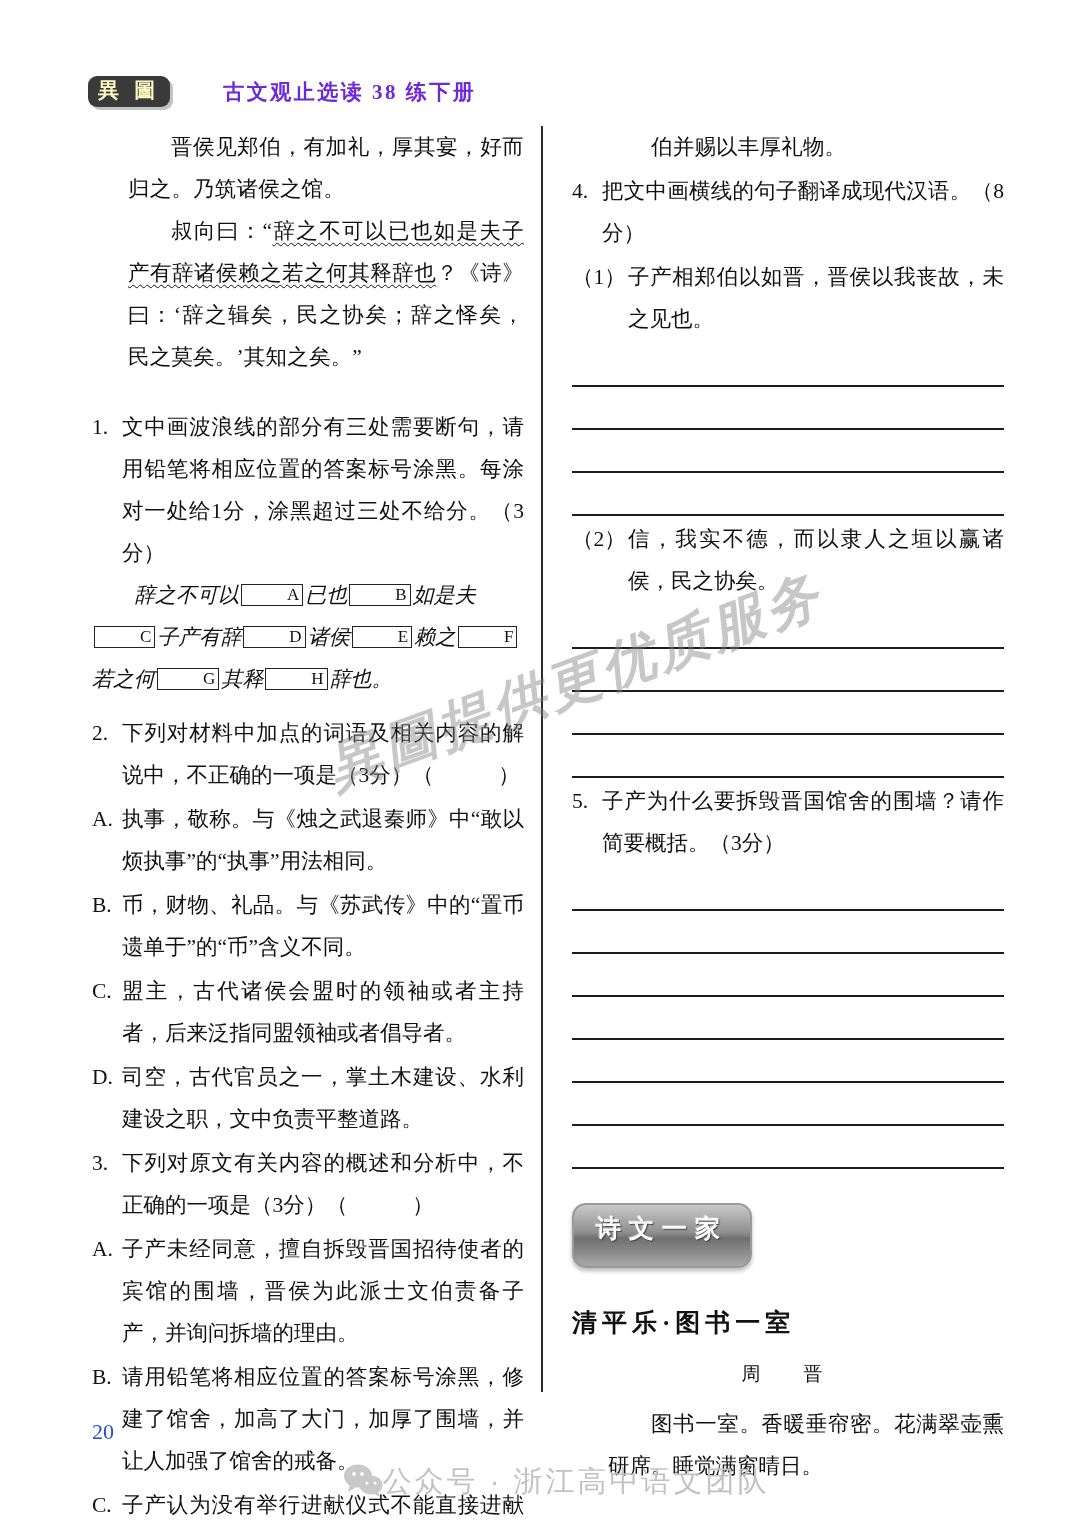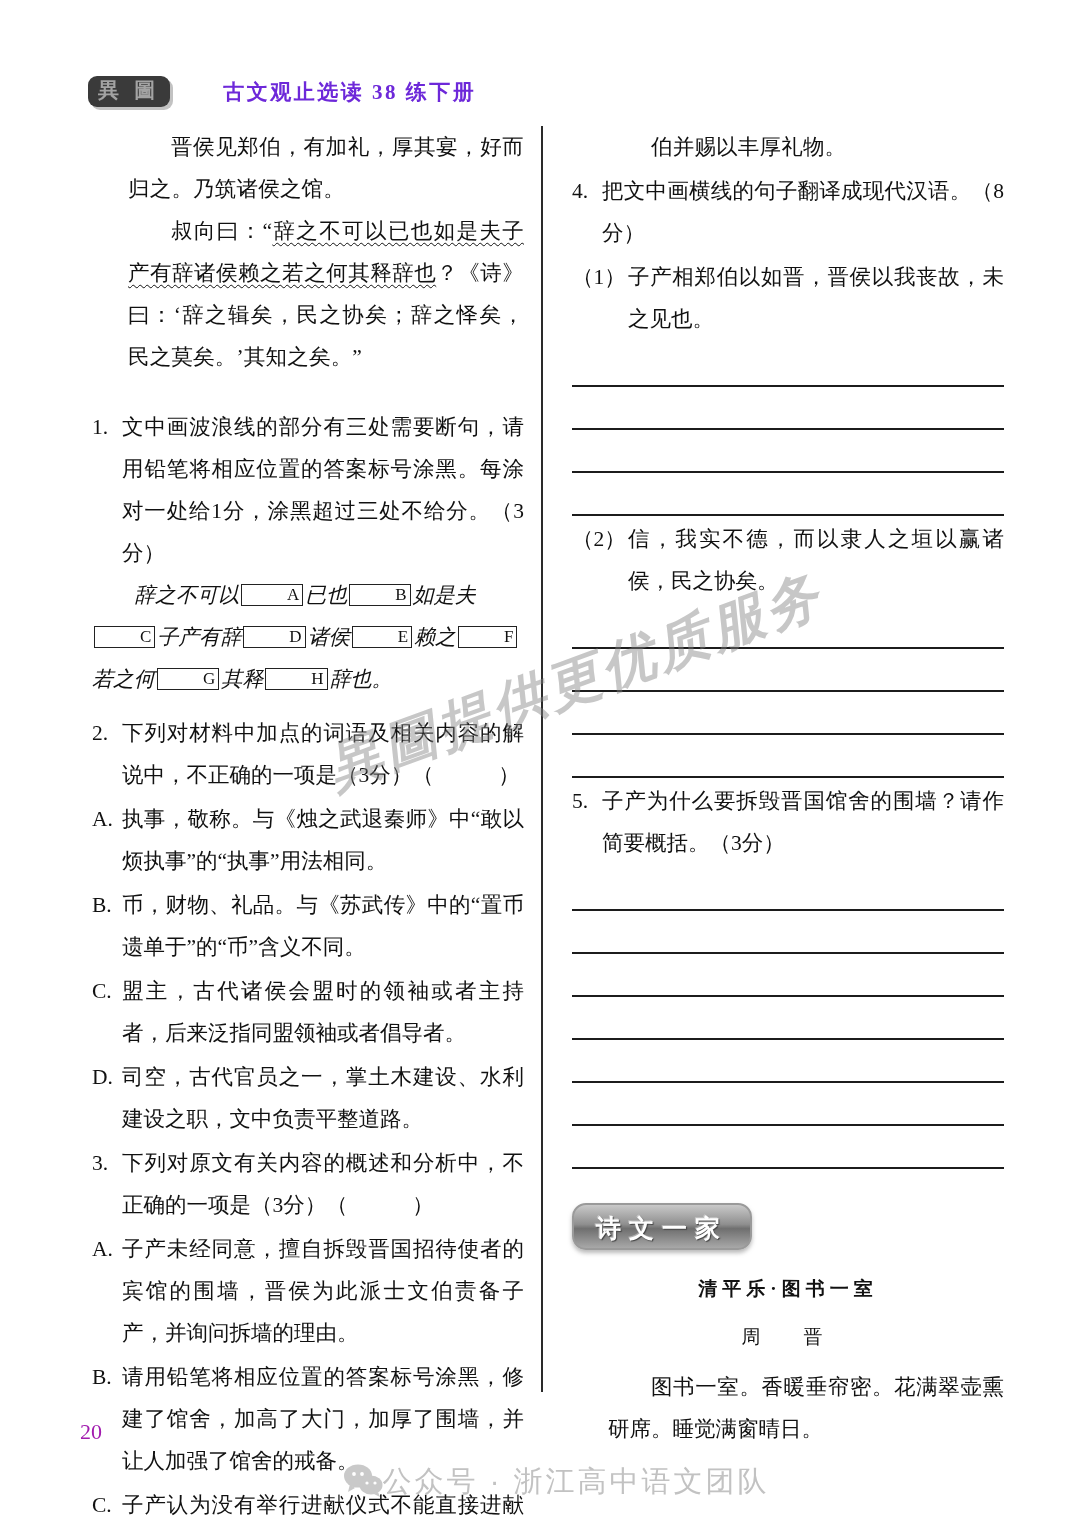--- a/index.html
+++ b/index.html
@@ -31,21 +31,21 @@
     left: 88px;
     display: flex;
     align-items: center;
     gap: 14px;
   }
   .logo-badge {
     display: inline-flex;
     align-items: center;
     justify-content: center;
     background: #3a3a3a;
-    color: #a3a3a3;
+    color: #fef9c3;
     border-radius: 9px;
     padding: 3px 10px 5px 10px;
     font-size: 21px;
     letter-spacing: 5px;
     font-weight: bold;
     font-family: "Liberation Serif", "DejaVu Serif", serif;
     box-shadow: 3px 3px 0 rgba(120,120,120,0.45);
     line-height: 1.1;
   }
   .header-title {
@@ -139,71 +139,70 @@
   .answer-lines { margin-top: 4px; }
   .aline {
     height: 41px;
     border-bottom: 2px solid #1c1c1c;
   }
 
   
   .banner {
     display: inline-block;
     margin-top: 6px;
-    padding: 7px 22px 3px 22px;
+    padding: 7px 22px 21px 22px;
     border-radius: 14px;
     background: linear-gradient(180deg, #c9c9c9 0%, #8f8f8f 45%, #6f6f6f 55%, #a8a8a8 100%);
     border: 2px solid #9a9a9a;
     color: #ffffff;
     font-size: 25px;
     font-weight: bold;
     letter-spacing: 8px;
     font-family: "Liberation Serif", "DejaVu Serif", serif;
     text-shadow: 1px 1px 1px rgba(60,60,60,.9), -1px -1px 0 rgba(255,255,255,.35);
     box-shadow: 0 3px 4px rgba(130,130,130,.55);
   }
 
   .read-instr {
     font-size: 21px;
     line-height: 40px;
     margin-top: 16px;
     letter-spacing: 1px;
   }
 
   .poem-title {
-    text-align: center;
-    font-size: 19px;
+    font-size: 25px;
     font-weight: bold;
     letter-spacing: 5px;
-    margin-top: 26px;
+    margin-top: 38px;
     font-family: "Liberation Serif", "DejaVu Serif", serif;
   }
   .poem-author {
     text-align: center;
     font-size: 19px;
     letter-spacing: 12px;
     margin-top: 22px;
     font-family: "Liberation Serif", "DejaVu Serif", serif;
   }
   .poem-body {
     font-size: 21.5px;
     line-height: 42px;
     margin-top: 16px;
     text-align: justify;
     text-justify: inter-character;
   }
 
   
   .page-num {
     position: absolute;
-    left: 80px;
+    left: 92px;
     top: 1419px;
     font-size: 22px;
     font-family: "Liberation Serif", "DejaVu Serif", serif;
-    color: #a21caf;
+    color: #1d4ed8;
   }
 
   
   .watermark {
     position: absolute;
     left: 330px;
     top: 735px;
     transform: rotate(-20deg);
     transform-origin: left center;
     font-size: 54px;

